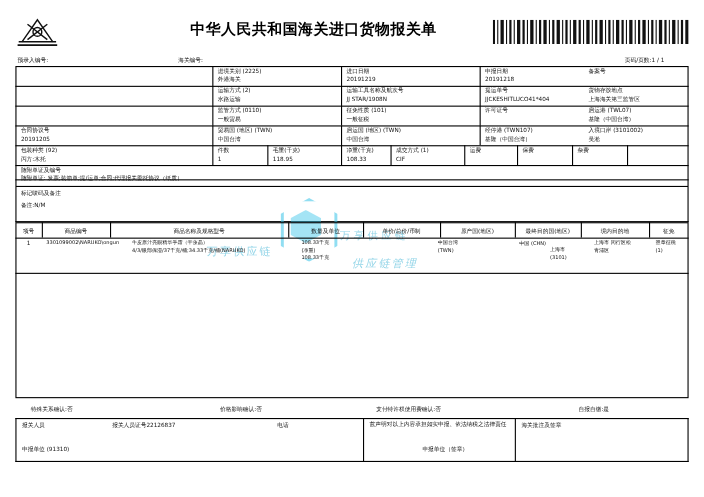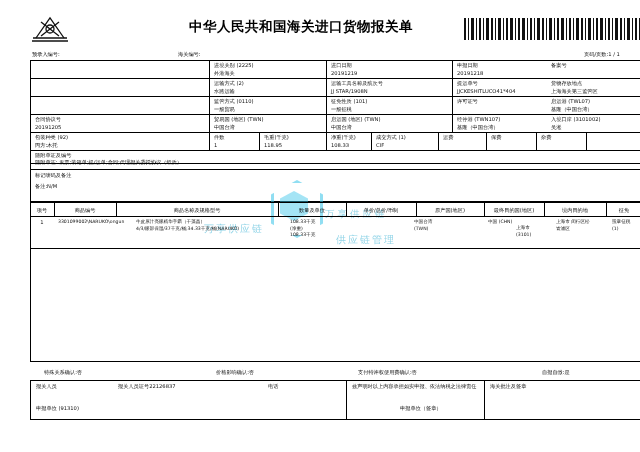--- a/index.html
+++ b/index.html
@@ -1,21 +1,21 @@
 <!DOCTYPE html>
 <html><head>
 <meta charset="utf-8">
 <style>
   html,body{margin:0;padding:0;}
   body{
     width:640px;height:452px;background:#ffffff;
     font-family:"DejaVu Sans","Liberation Sans",sans-serif;
     font-size:5.2px;color:#111;position:relative;overflow:hidden;
   }
-  .page{position:absolute;left:16px;top:0;width:572px;height:452px;background:#fff;}
+  .page{position:absolute;left:0;top:0;width:572px;height:452px;background:#fff;}
 
   
   .hdr{position:absolute;left:0;top:8px;width:640px;height:34px;}
   .logo{position:absolute;left:14px;top:6px;width:40px;height:30px;}
   .title{
     position:absolute;left:140px;top:10px;width:290px;text-align:center;
     font-size:13.5px;font-weight:bold;letter-spacing:.5px;
     font-family:"DejaVu Sans","Liberation Sans",sans-serif;color:#000;
   }
   .barcode{position:absolute;left:448px;top:10px;width:178px;height:22px;}
@@ -38,21 +38,21 @@
     border:3px solid #36c3e8;opacity:.55;
     clip-path:polygon(50% 0%,100% 25%,100% 75%,50% 100%,0% 75%,0% 25%);
   }
   .wm .hex2{
     position:absolute;left:9px;top:13px;width:28px;height:30px;background:#36c3e8;opacity:.45;
     clip-path:polygon(50% 0%,100% 25%,100% 75%,50% 100%,0% 75%,0% 25%);
   }
   .wm .wtext{position:absolute;left:54px;top:6px;font-size:17px;font-weight:bold;color:#3fbfe0;opacity:.55;letter-spacing:1px;}
   .wm .wsub{position:absolute;left:54px;top:30px;font-size:9.5px;color:#49b8d8;opacity:.6;letter-spacing:3px;}
   .wm2{position:absolute;left:188px;top:222px;font-size:10px;color:#49b8d8;opacity:.6;letter-spacing:2px;pointer-events:none;}
-  .wm3{position:absolute;left:320px;top:233px;font-size:10px;color:#49b8d8;opacity:.6;letter-spacing:2px;pointer-events:none;}
+  .wm3{position:absolute;left:320px;top:233px;font-size:10px;color:#49b8d8;opacity:.6;letter-spacing:2px;pointer-events:none;font-style:italic;}
 
   .center{text-align:center;}
 </style>
 </head>
 <body>
 
 <div class="page">
 
   <div class="hdr">
     <div class="logo">

